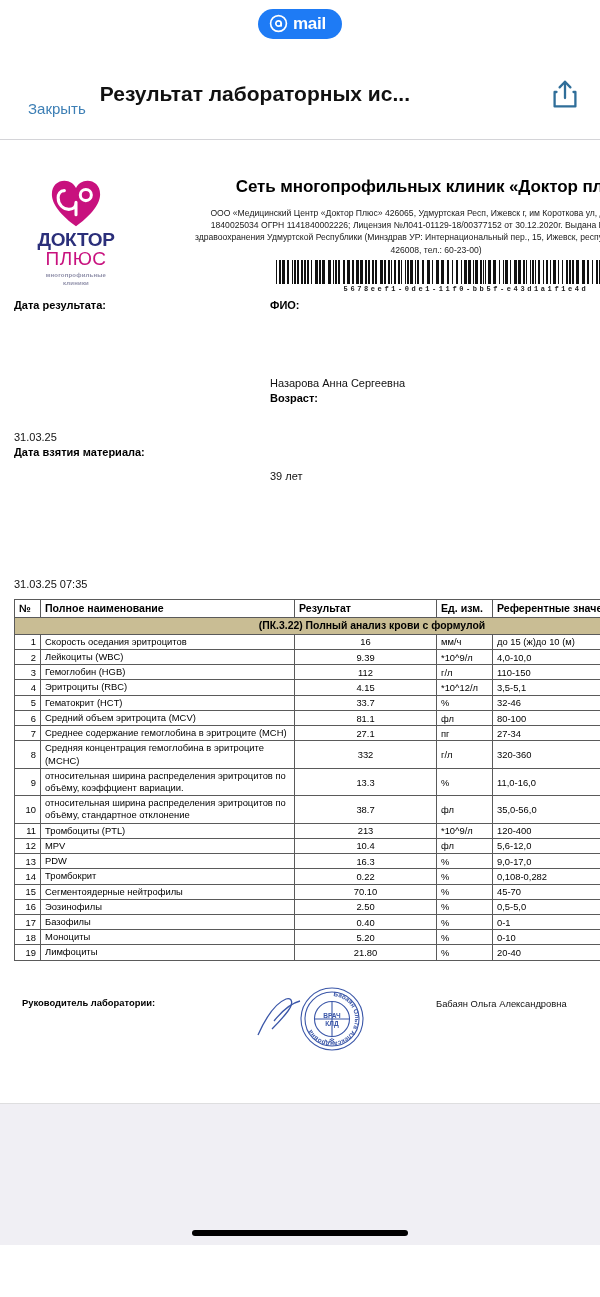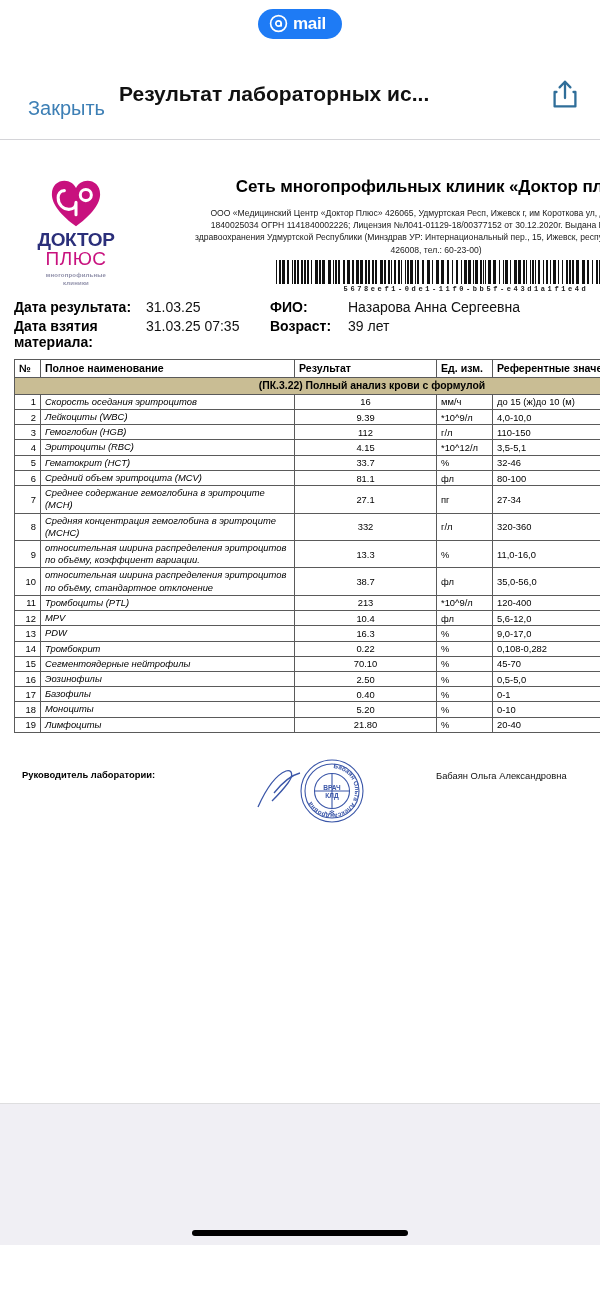--- a/index.html
+++ b/index.html
@@ -30,21 +30,21 @@
   }
 
   
   .navbar {
     height: 92px; background: #ffffff;
     display: flex; align-items: center;
     padding: 0 20px 0 28px;
     border-bottom: 1px solid #d4d4d8;
   }
   .nav-close {
-    color: #3d7fb5; font-size: 20px; font-weight: 400;
+    color: #3d7fb5; font-size: 15px; font-weight: 400;
     white-space: nowrap; cursor: pointer; background: none; border: none;
     font-family: inherit; padding: 0; margin-top: 29px;
   }
   .nav-title {
     color: #111111; font-size: 21px; font-weight: 700;
     margin-left: 14px; white-space: nowrap; overflow: hidden;
     flex: 1 1 auto;
   }
   .nav-share { width: 30px; height: 34px; flex: 0 0 auto; cursor: pointer; }
 
@@ -93,21 +93,21 @@
     font-size: 7px; letter-spacing: 2.6px; color: #1a1a1a;
     margin-top: 1px; font-weight: 700;
   }
 
   
   .meta-row {
     display: flex; padding: 4px 0 0 14px; margin-top: 2px;
   }
   .meta-col { display: flex; flex-direction: column; gap: 3px; }
   .meta-col.left { width: 256px; flex: 0 0 256px; }
-  .meta-line { display: flex; align-items: flex-start; font-size: 14px; }
+  .meta-line { display: flex; align-items: flex-start; font-size: 11px; flex-direction: column; }
   .meta-k { font-weight: 700; color: #000; width: 132px; flex: 0 0 132px; }
   .meta-k.narrow { width: 78px; flex: 0 0 78px; }
   .meta-v { color: #111; font-weight: 400; }
 
   
   .tbl-wrap { padding: 0 6px 0 14px; margin-top: 9px; }
   table.results {
     width: 100%; border-collapse: collapse;
     font-size: 9.4px; color: #000;
   }
@@ -121,21 +121,21 @@
   }
   tr.section td {
     background: #c9bd94; font-weight: 700; text-align: center;
     font-size: 10.4px; padding: 2px 4px 3px;
   }
   .c-no    { width: 26px; text-align: right; padding-right: 4px; }
   .c-name  { width: 254px; }
   .c-res   { width: 142px; text-align: center; }
   .c-unit  { width: 56px; }
   .c-ref   { }
-  td.c-name { line-height: 1.3; font-style: italic; }
+  td.c-name { line-height: 1.3; }
   .ref-split { display: inline-block; }
 
   
   .sign-area { position: relative; height: 118px; margin-top: 14px; padding: 0 14px; }
   .sign-label {
     position: absolute; left: 22px; top: 22px;
     font-size: 9.4px; font-weight: 700; color: #000;
   }
   .sign-name {
     position: absolute; left: 436px; top: 23px;

